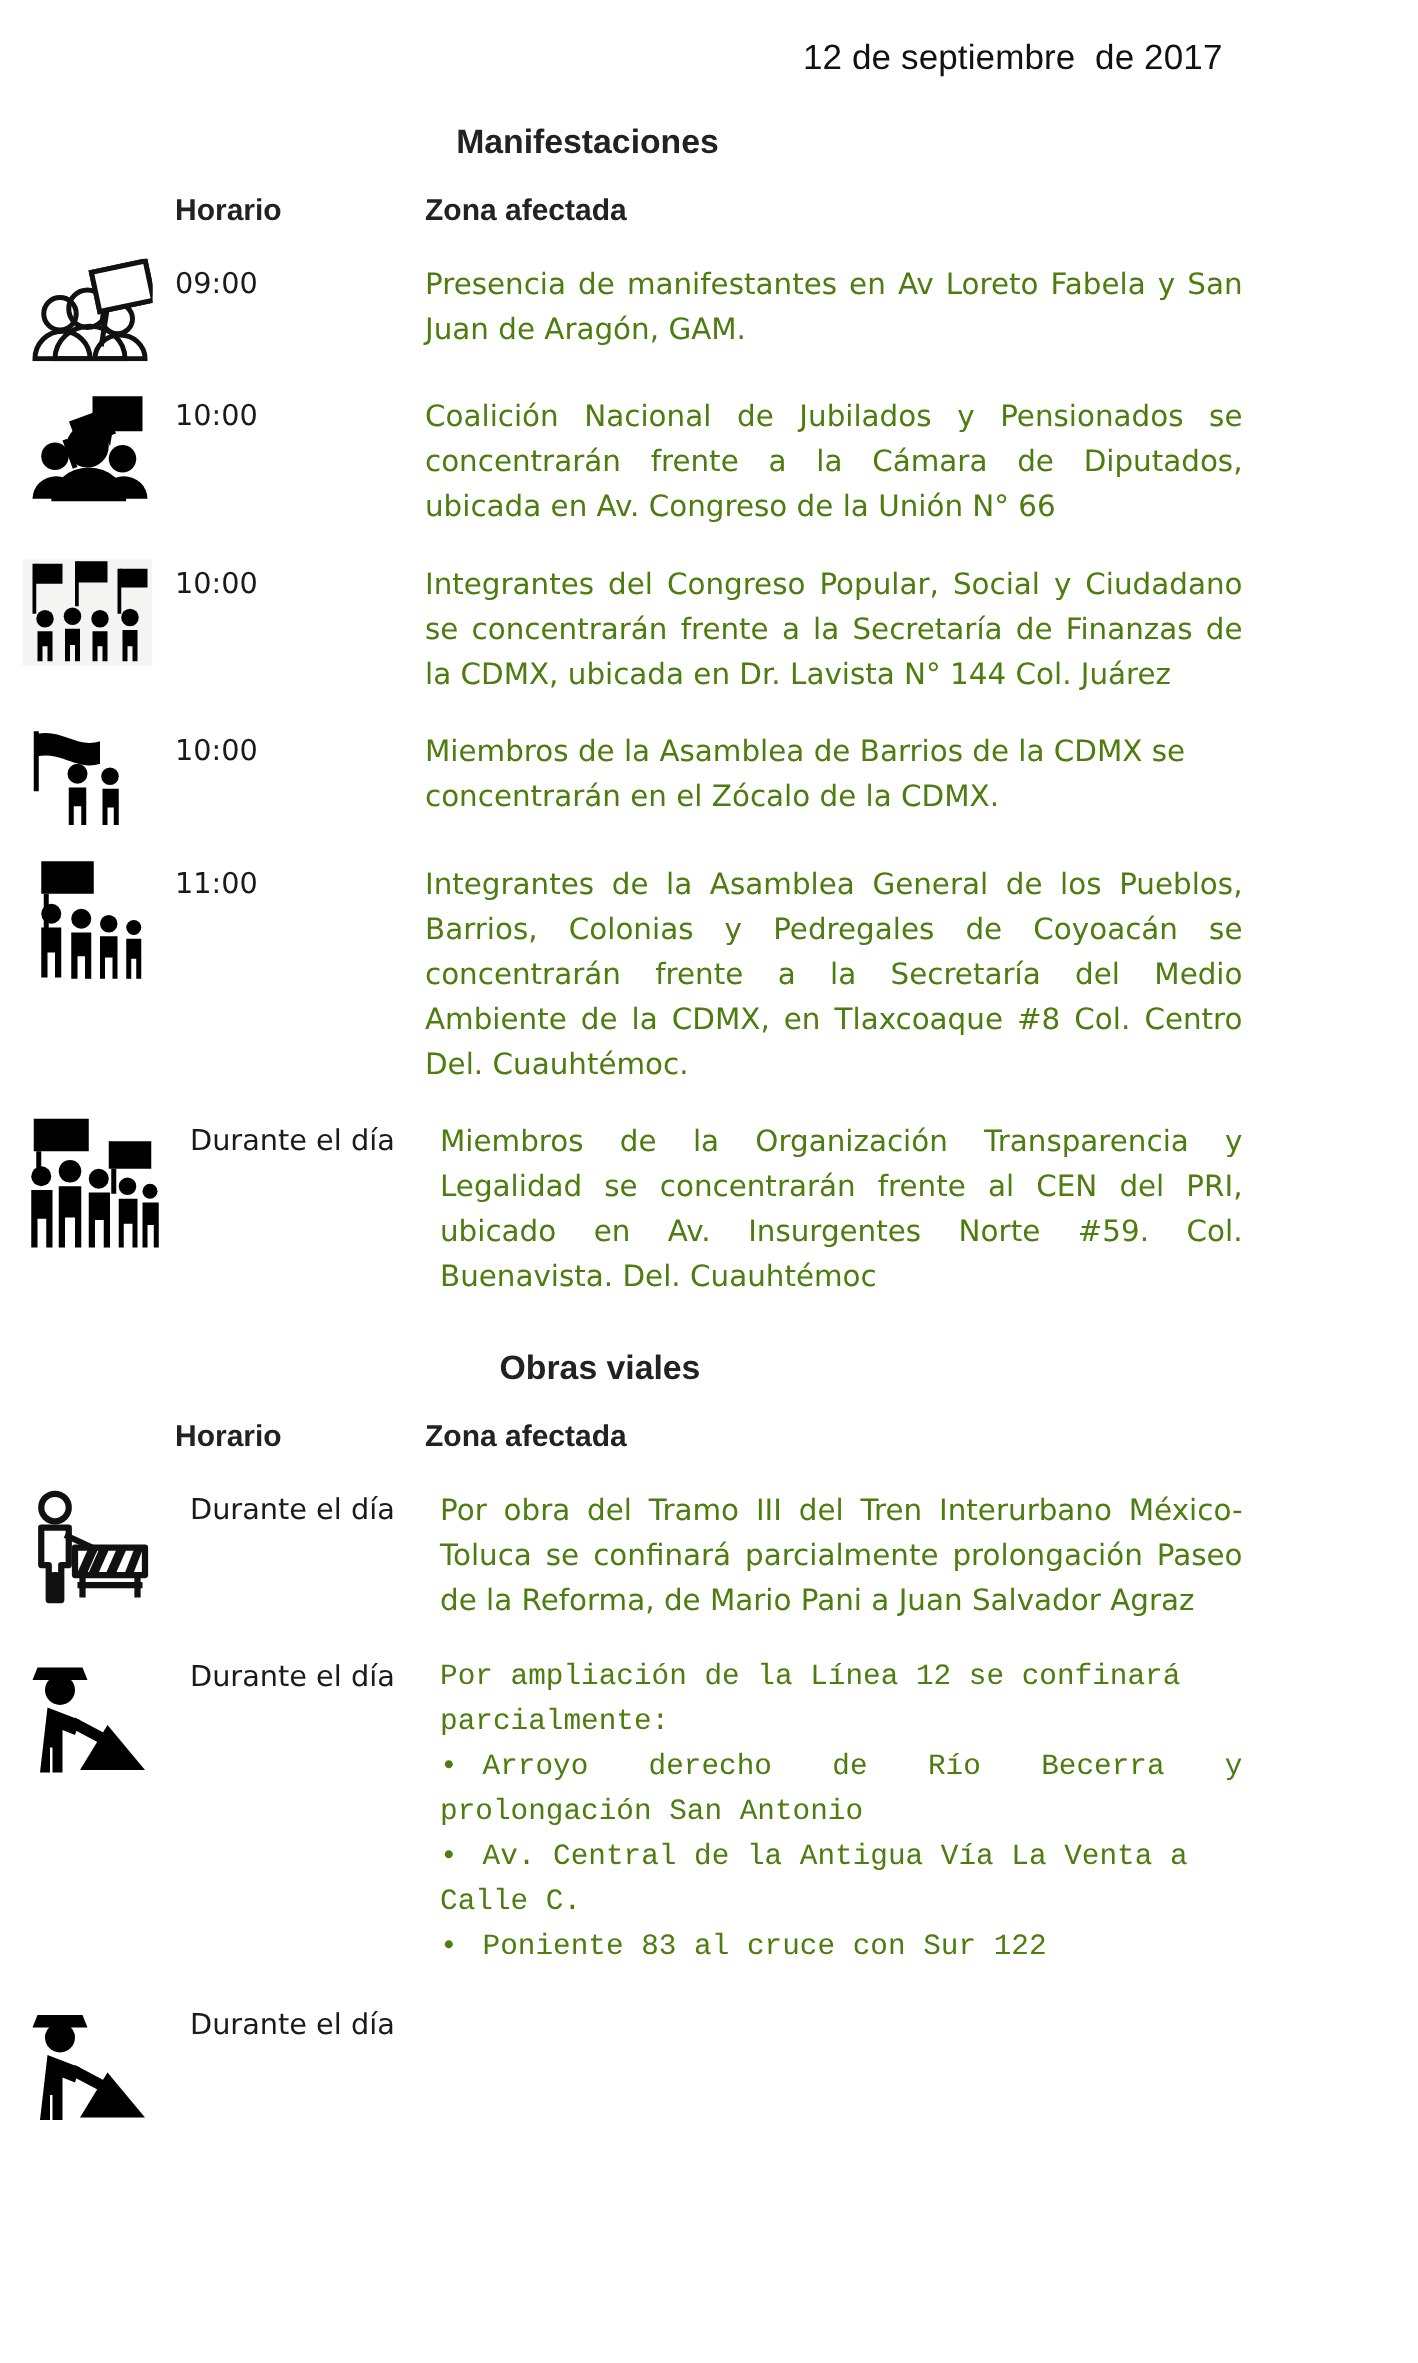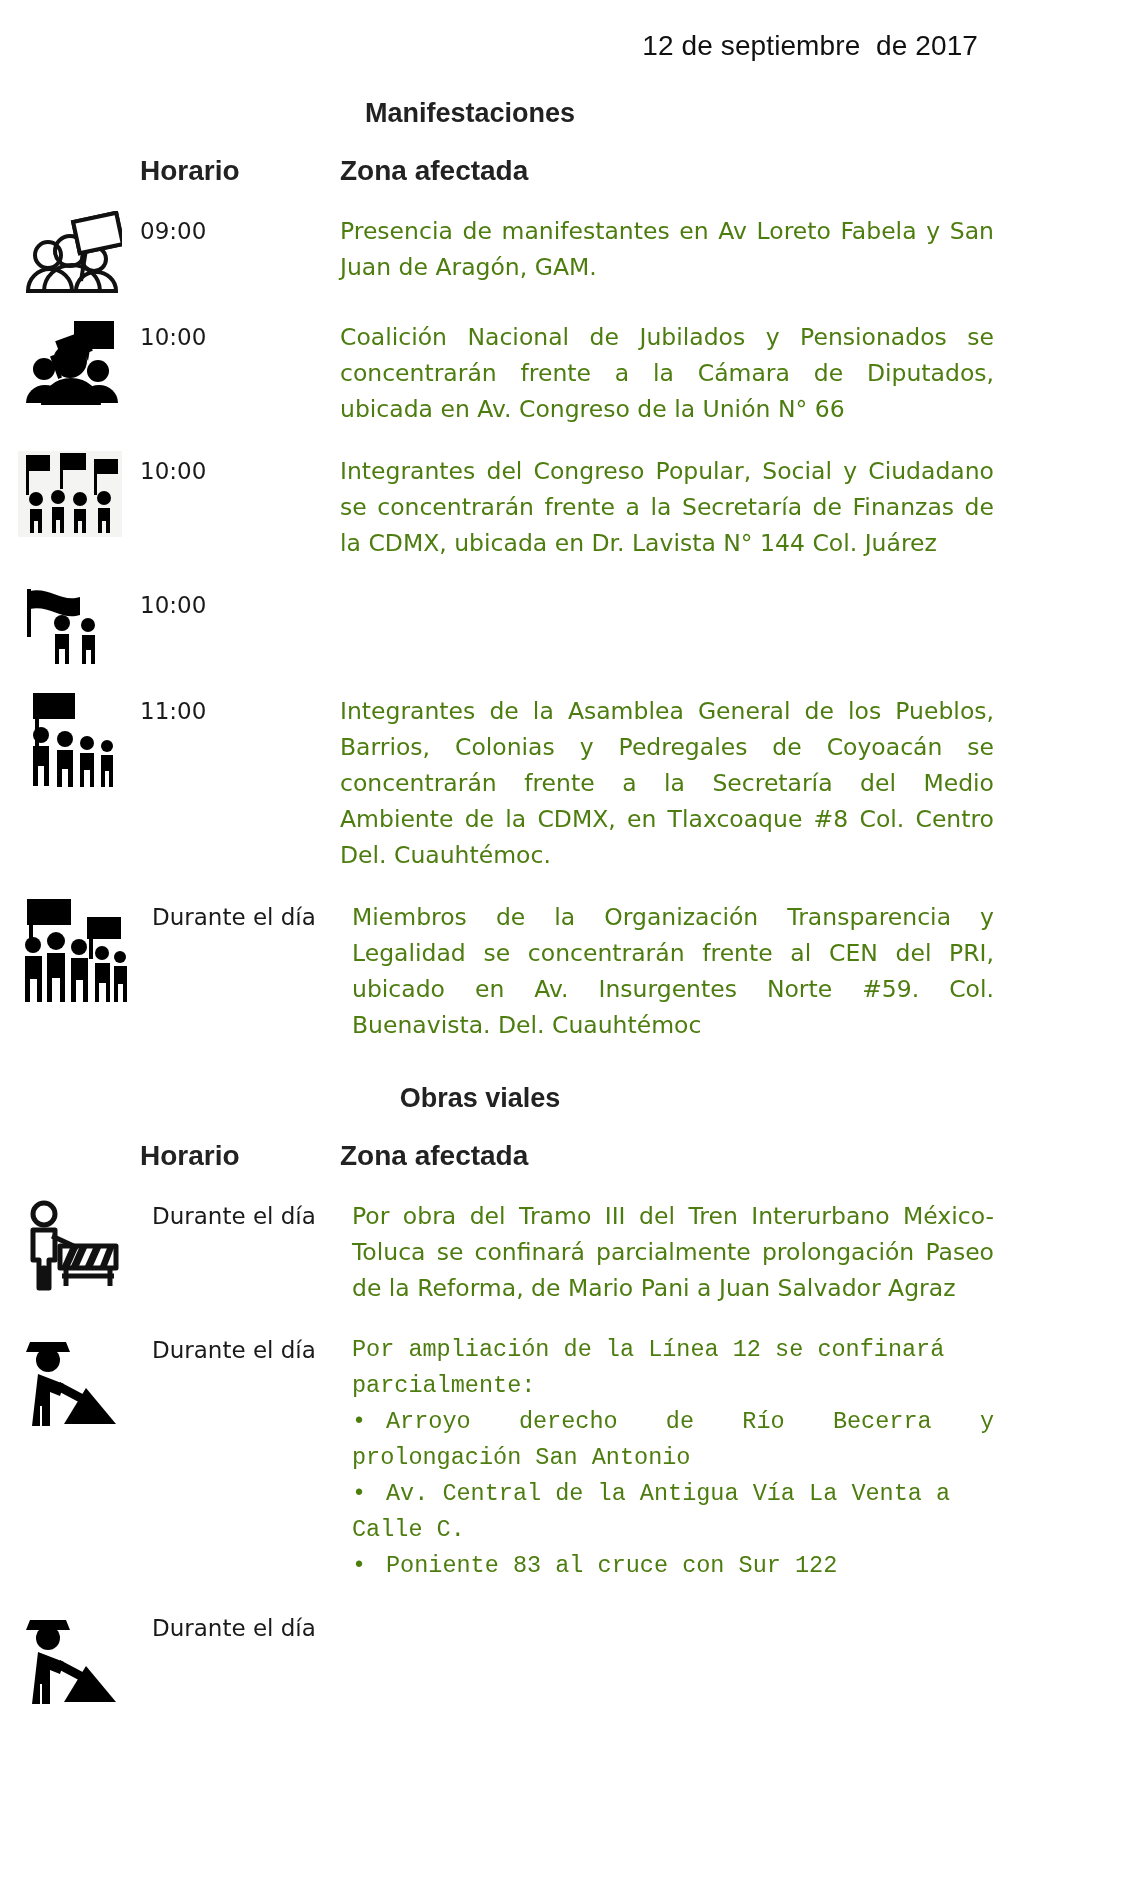--- a/index.html
+++ b/index.html
@@ -49,21 +49,21 @@
     margin-top: 0;
     margin-left: -60px;
   }
 
   
   .col-headers {
     display: flex;
     margin-top: 26px;
     font-family: "Liberation Sans", sans-serif;
     font-weight: bold;
-    font-size: 28px;
+    font-size: 24px;
     color: #222;
   }
   .col-headers .ch-icon { width: 140px; flex: 0 0 140px; }
   .col-headers .ch-horario { width: 200px; flex: 0 0 200px; }
   .col-headers .ch-zona { flex: 1 1 auto; }
 
   .col-headers.obras .ch-icon { width: 140px; flex: 0 0 140px; }
   .col-headers.obras .ch-horario { width: 200px; flex: 0 0 200px; }
 
   
@@ -212,20 +212,21 @@
           <path d="M12 6 C32 2 44 18 62 12 L62 30 C44 36 32 20 12 24 Z"></path>
           <rect x="9" y="4" width="4" height="48"></rect>
           <circle cx="44" cy="38" r="8"></circle>
           <path d="M37 49 h14 v30 h-4 v-15 h-6 v15 h-4 z"></path>
           <circle cx="70" cy="40" r="7"></circle>
           <path d="M64 50 h13 v29 h-4 v-14 h-5 v14 h-4 z"></path>
         </g>
       </svg>
     </div>
     <div class="cell-time">10:00</div>
+    <div class="cell-zone left">Miembros de la Asamblea de Barrios de la CDMX se concentrarán en el Zócalo de la CDMX.</div>
   </div>
 
   <div class="row">
     <div class="cell-icon">
       <svg class="icon-art" width="110" height="98" viewBox="0 0 110 98">
         <g fill="#000">
           <rect x="18" y="2" width="42" height="26"></rect>
           <rect x="20" y="28" width="4" height="28"></rect>
           <circle cx="26" cy="44" r="8"></circle>
           <path d="M18 55 h16 v40 h-5 v-20 h-6 v20 h-5 z"></path>

